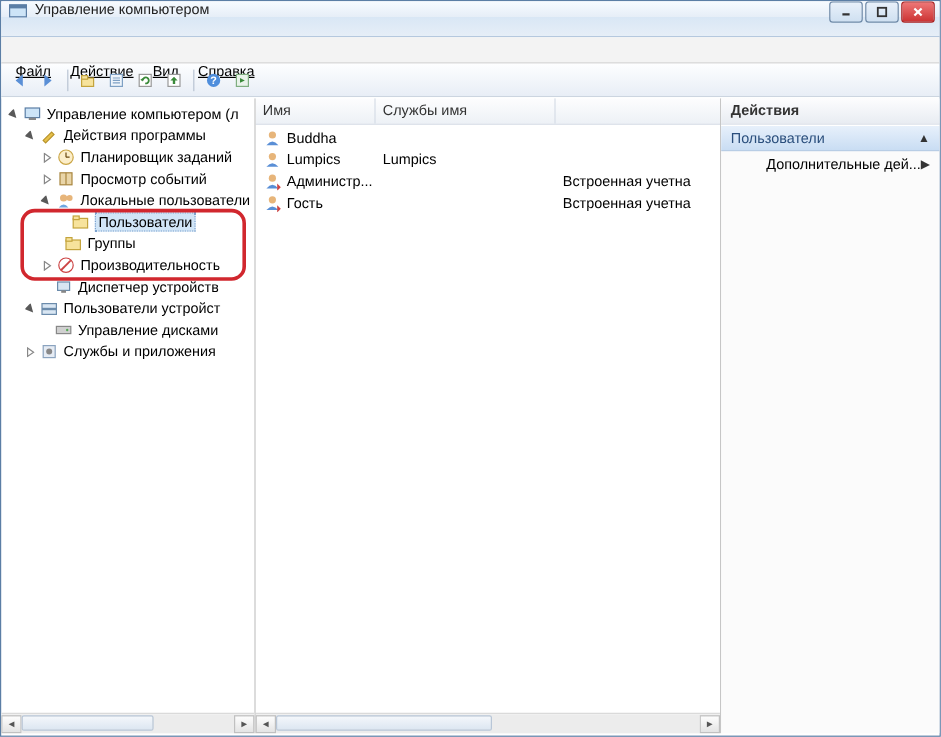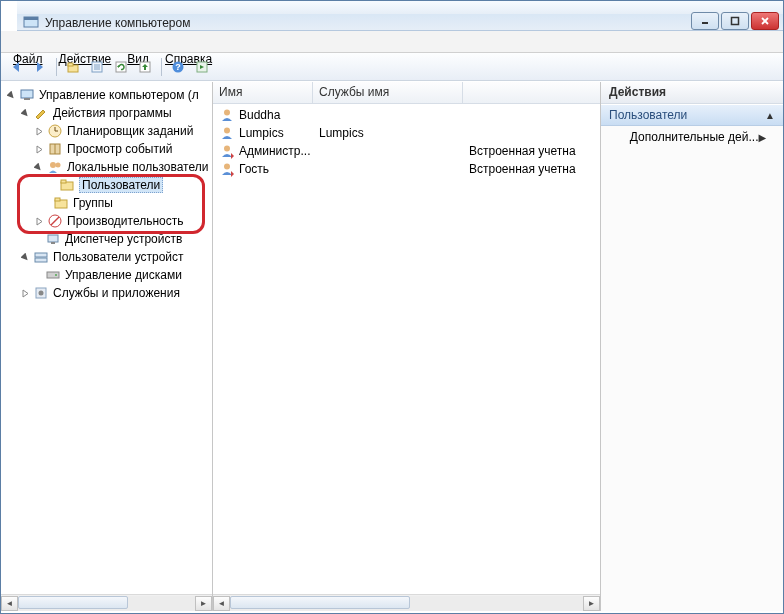--- a/index.html
+++ b/index.html
@@ -13,23 +13,22 @@
     overflow: hidden;
     border: 1px solid #5b7ea5;
   }
 
   
   .titlebar {
     height: 30px;
     background: linear-gradient(to bottom, #f7fbff 0%, #e6eef7 45%, #d9e7f5 46%, #e6eef7 100%);
     border-bottom: 1px solid #b5c8de;
     display: flex;
-    align-items: flex-end;
+    align-items: flex-start;
     padding: 0 4px 0 6px;
-    margin-left: 16px;
   }
   .titlebar .title-icon { width: 16px; height: 16px; margin-right: 6px; }
   .titlebar .title-text { flex: 1; color: #222; }
   .win-btn {
     width: 28px; height: 18px;
     border: 1px solid #6f8aa8;
     border-radius: 3px;
     margin-left: 2px;
     display: flex; align-items: center; justify-content: center;
     background: linear-gradient(to bottom, #e9f1fa, #cfe0f1);
@@ -191,21 +190,21 @@
     border-bottom: 1px solid #b8cde5;
     padding: 3px 8px;
     display: flex;
     justify-content: space-between;
     align-items: center;
     color: #2a4e7c;
   }
   .actions-item {
     padding: 4px 8px 4px 20px;
     display: flex;
-    justify-content: center;
+    justify-content: flex-end;
     align-items: center;
   }
   .chevron { font-size: 10px; color: #333; }
 
   
   .hscroll {
     height: 17px;
     background: #f0f0f0;
     border-top: 1px solid #dadada;
     display: flex;

